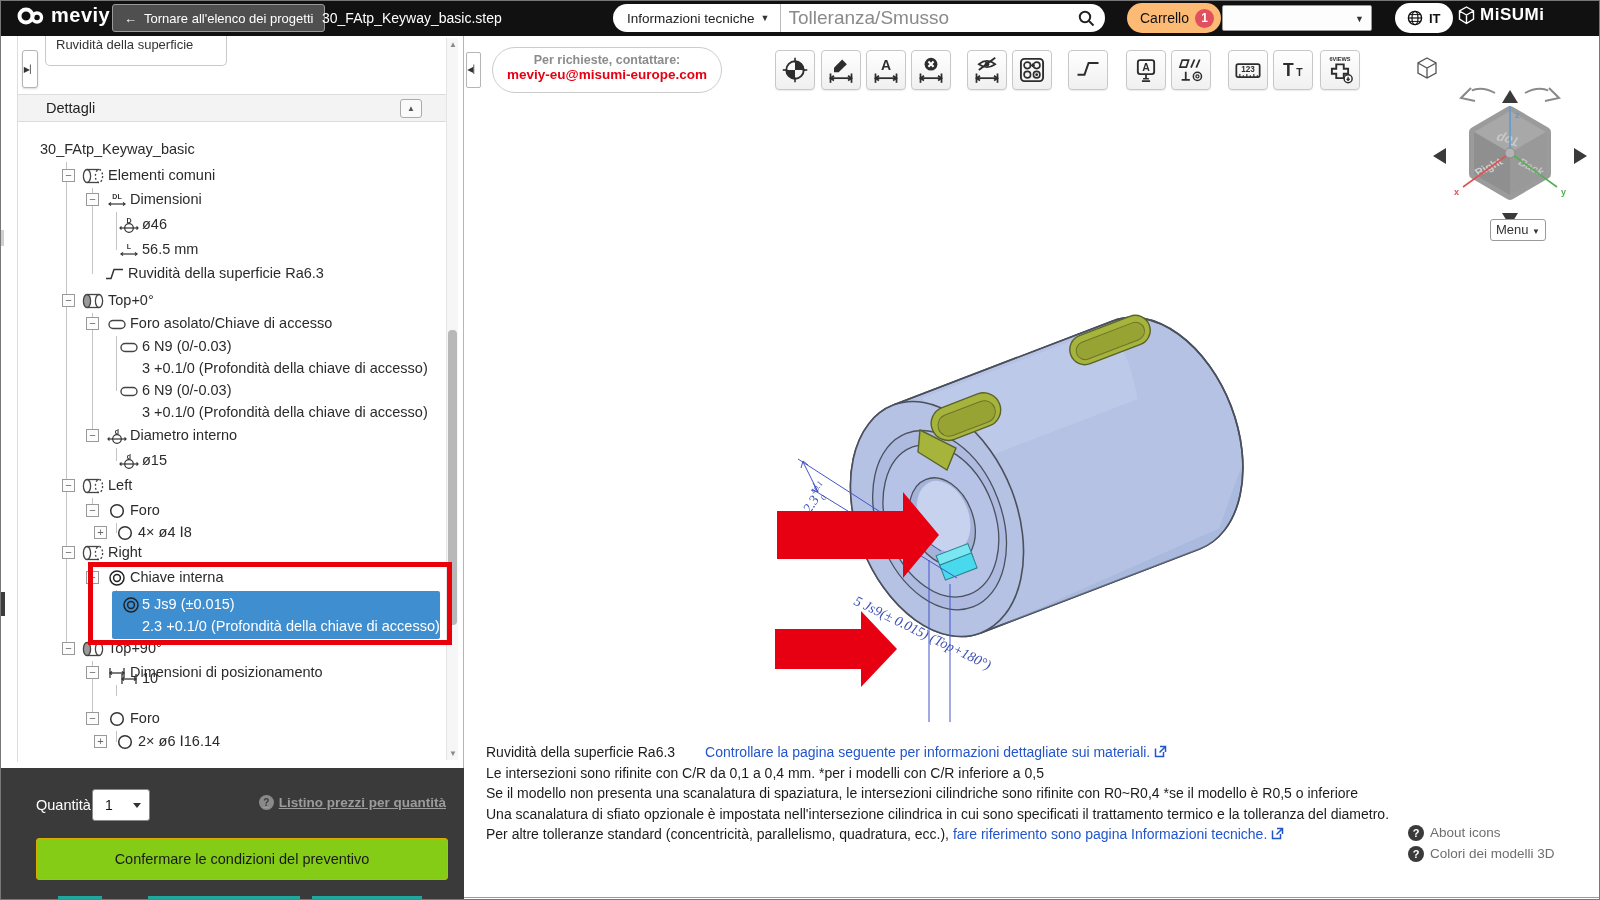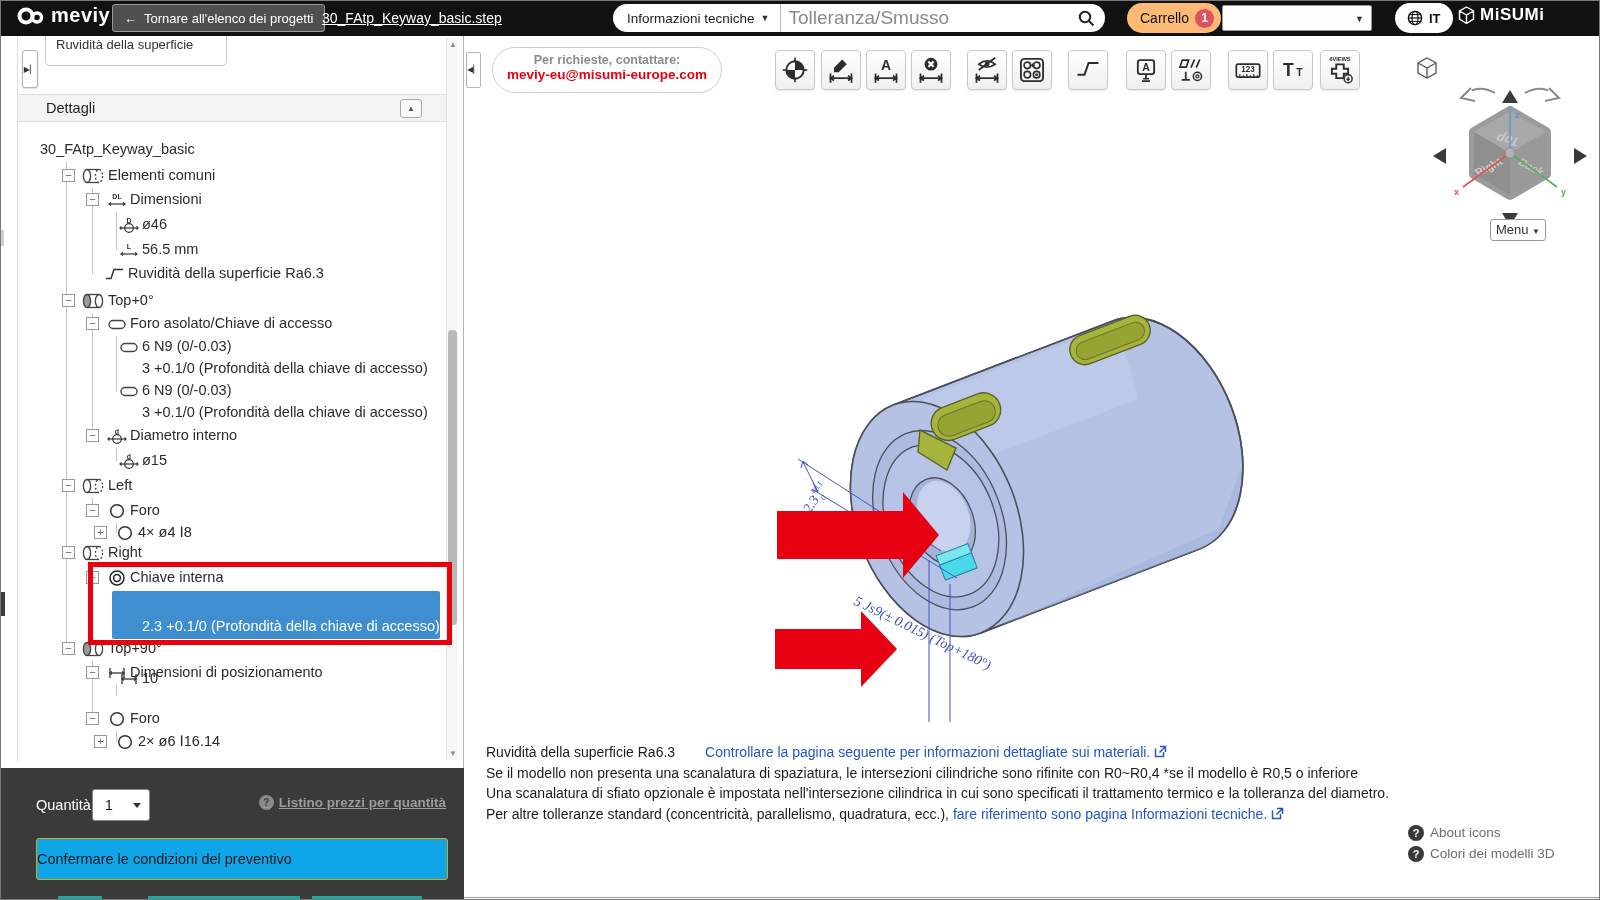--- a/index.html
+++ b/index.html
@@ -6,21 +6,21 @@
   html,body { width:1600px; height:900px; }
   body { position:relative; font-family:"Liberation Sans", sans-serif; background:#fff; overflow:hidden; }
   .abs { position:absolute; }
   .frame { position:absolute; inset:0; border:1px solid #777; pointer-events:none; z-index:99; }
 
   
   .topbar { position:absolute; left:0; top:0; width:1600px; height:36px; background:#111; z-index:50; }
   .logo { position:absolute; left:16px; top:4px; display:flex; align-items:flex-end; gap:5px; color:#fff; }
   .logo-text { font-size:20px; font-weight:bold; letter-spacing:.5px; }
   .back-btn { position:absolute; left:112px; top:4px; height:28px; padding:0 11px; background:#4f4f4f; border:1px solid #9a9a9a; border-radius:3px; color:#fff; font-size:13px; display:flex; align-items:center; gap:7px; }
-  .filename { position:absolute; left:322px; top:0; height:36px; line-height:36px; color:#fff; font-size:14px;text-decoration:underline; }
+  .filename { position:absolute; left:322px; top:0; height:36px; line-height:36px; color:#fff; font-size:14px; }
   .searchbar { position:absolute; left:613px; top:4px; width:492px; height:28px; background:#fff; border-radius:14px; display:flex; align-items:center; overflow:hidden; }
   .tech-dd { display:flex; align-items:center; gap:6px; padding:0 10px 0 14px; font-size:13.5px; color:#222; white-space:nowrap; }
   .caret { font-size:9px; color:#333; }
   .sb-div { width:1px; height:100%; background:#bbb; }
   .searchbar input { flex:1; border:none; outline:none; font-size:19px; padding:0 8px; color:#0f766e; font-family:"Liberation Sans",sans-serif; }
   .searchbar input::placeholder { color:#8a8a8a; }
   .mag { margin-right:10px; }
   .cart-pill { position:absolute; left:1127px; top:3px; height:30px; background:#fdba74; border-radius:15px; display:flex; align-items:center; padding:0 7px 0 13px; gap:6px; font-size:14px; color:#111; }
   .cart-badge { width:19px; height:19px; border-radius:50%; background:#e0505e; color:#fff; font-size:12px; font-weight:bold; display:flex; align-items:center; justify-content:center; }
   .hdr-select { position:absolute; left:1222px; top:5px; width:150px; height:26px; background:#fdfdfd; border:1px solid #999; border-radius:2px; }
@@ -48,21 +48,21 @@
   .redbox { position:absolute; left:88px; top:526px; width:364px; height:83px; border:5px solid #e8000b; z-index:6; }
   .sb-track { position:absolute; left:446px; top:2px; width:12px; height:722px; background:#f6f6f6; border-left:1px solid #e4e4e4; }
   .sb-arrow { position:absolute; left:0; width:12px; font-size:8px; color:#8a8a8a; text-align:center; }
   .sb-thumb { position:absolute; left:448px; top:294px; width:9px; height:295px; background:#b8b8b8; border-radius:4px; }
   .qty-panel { position:absolute; left:0; top:732px; width:464px; height:128px; background:#3a3a3a; }
   .qty-label { position:absolute; left:36px; top:29px; color:#fff; font-size:14.5px; }
   .qty-select { position:absolute; left:92px; top:21px; width:58px; height:32px; background:#fff; border:1px solid #888; border-radius:3px; font-size:14px; color:#111; line-height:30px; padding-left:12px; }
   .qty-caret { position:absolute; right:8px; top:13px; width:0; height:0; border-left:4px solid transparent; border-right:4px solid transparent; border-top:5px solid #333; }
   .price-link { position:absolute; right:18px; top:27px; color:#9b9b9b; font-size:13.5px; font-weight:bold; text-decoration:underline; display:flex; align-items:center; gap:5px; }
   .qicon { width:15px; height:15px; border-radius:50%; background:#8a8a8a; color:#3a3a3a; font-size:10px; font-weight:bold; text-align:center; line-height:15px; display:inline-block; }
-  .confirm-btn { position:absolute; left:36px; top:70px; width:412px; height:42px; background:#0ea5e9; border:1px solid #d9ad00; border-radius:3px; font-size:14.5px; color:#1a1a1a; line-height:40px; }
+  .confirm-btn { position:absolute; left:36px; top:70px; width:412px; height:42px; background:#84cc16; border:1px solid #d9ad00; border-radius:3px; font-size:14.5px; color:#1a1a1a; text-align:center; line-height:40px; }
   .sliver { position:absolute; left:0; top:860px; width:464px; height:4px; background:#3a3a3a; overflow:hidden; }
   .sliver i { position:absolute; top:0; height:4px; background:#1ea79d; }
 
   
   .canvas-border-bottom { position:absolute; left:464px; top:897px; width:1136px; height:1px; background:#9a9a9a; }
   .canvas-collapse { position:absolute; left:466px; top:52px; width:15px; height:36px; background:#fff; border:1px solid #b5b5b5; border-radius:2px; font-size:8px; color:#333; text-align:center; line-height:34px; z-index:11; }
   .contact { position:absolute; left:492px; top:47px; width:230px; height:46px; border:1.5px solid #ccc; border-radius:26px; text-align:center; padding-top:5px; background:#fff; }
   .contact .l1 { font-size:12.5px; font-weight:bold; color:#8c8c8c; }
   .contact .l2 { font-size:13.5px; font-weight:bold; color:#e60012; }
   .tbtn { position:absolute; top:50px; width:40px; height:40px; background:linear-gradient(#ffffff,#f0f0f0); border:1px solid #c8c8c8; border-radius:4px; display:flex; align-items:center; justify-content:center; box-shadow:0 1px 1px rgba(0,0,0,.08); }
@@ -327,20 +327,26 @@
       </svg>
     <span class="tlabel" style="left:108px">Right</span>
   </div>
   <div class="trow" style="top:531px">
     <span class="exp" style="left:86px">−</span>
     <svg class="tico" style="left:106px" viewBox="0 0 22 16">
         <use href="#i-dcirc"></use>
       </svg>
     <span class="tlabel" style="left:130px">Chiave interna</span>
   </div>
+  <div class="trow sel" style="top:558px">
+    <svg class="tico" style="left:120px" viewBox="0 0 22 16">
+        <use href="#i-dcirc"></use>
+      </svg>
+    <span class="tlabel" style="left:142px">5 Js9 (±0.015)</span>
+  </div>
   <div class="trow sel" style="top:580px">
     <span class="tlabel" style="left:142px">2.3 +0.1/0 (Profondità della chiave di accesso)</span>
   </div>
   <div class="trow" style="top:602px">
     <span class="exp" style="left:62px">−</span>
     <svg class="tico" style="left:82px" viewBox="0 0 22 16">
         <use href="#i-cyltop"></use>
       </svg>
     <span class="tlabel" style="left:108px">Top+90°</span>
   </div>
@@ -614,20 +620,21 @@
   <span class="caret" style="font-size:8px;">▼</span>
 </div>
 
 <div class="notes">
   <div>
     <span>Ruvidità della superficie Ra6.3</span><span class="note-gap"></span><a href="#">Controllare la pagina seguente per informazioni dettagliate sui materiali.</a>
     <svg width="13" height="13" viewBox="0 0 13 13" style="vertical-align:-1px">
         <path d="M1.5 3.5 L1.5 11.5 L9.5 11.5 L9.5 7 M6 1.5 L11.5 1.5 L11.5 7 M11.5 1.5 L5.5 7.5" fill="none" stroke="#2255cc" stroke-width="1.5"></path>
       </svg>
   </div>
+  <div>Le intersezioni sono rifinite con C/R da 0,1 a 0,4 mm. *per i modelli con C/R inferiore a 0,5</div>
   <div>Se il modello non presenta una scanalatura di spaziatura, le intersezioni cilindriche sono rifinite con R0~R0,4 *se il modello è R0,5 o inferiore</div>
   <div>Una scanalatura di sfiato opzionale è impostata nell'intersezione cilindrica in cui sono specificati il trattamento termico e la tolleranza del diametro.</div>
   <div>
     <span>Per altre tolleranze standard (concentricità, parallelismo, quadratura, ecc.),</span>
     <a href="#">fare riferimento sono pagina Informazioni tecniche.</a>
     <svg width="13" height="13" viewBox="0 0 13 13" style="vertical-align:-1px">
         <path d="M1.5 3.5 L1.5 11.5 L9.5 11.5 L9.5 7 M6 1.5 L11.5 1.5 L11.5 7 M11.5 1.5 L5.5 7.5" fill="none" stroke="#2255cc" stroke-width="1.5"></path>
       </svg>
   </div>
 </div>

